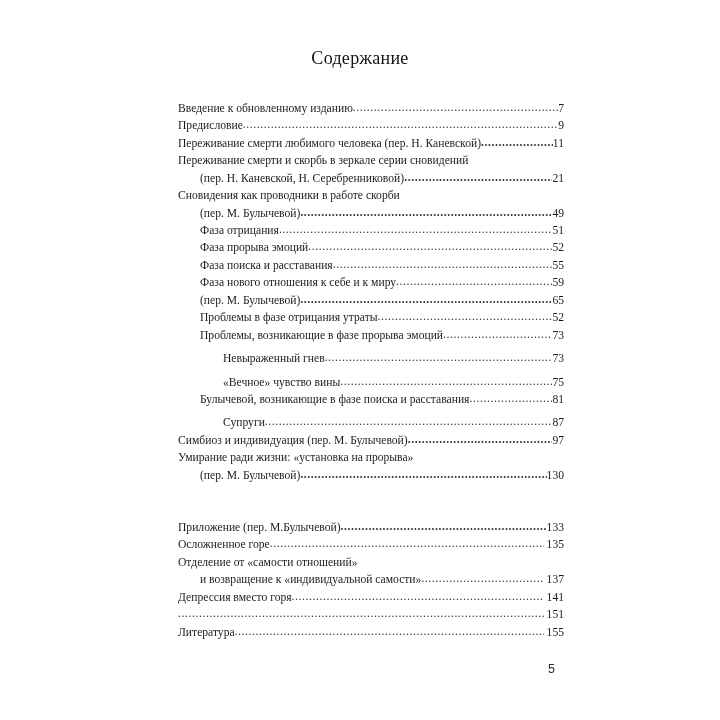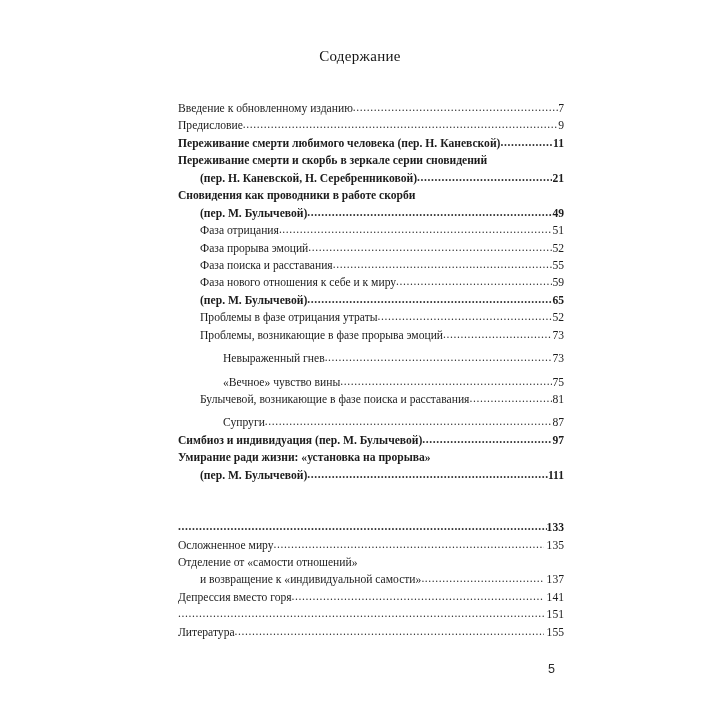--- a/index.html
+++ b/index.html
@@ -20,34 +20,34 @@
     position: absolute;
     inset: 0;
     background: #ffffff;
   }
   .toc-title {
     position: absolute;
     top: 48px;
     left: 0;
     width: 720px;
     text-align: center;
-    font-size: 15px;
+    font-size: 18px;
     font-weight: 400;
     letter-spacing: 0.3px;
     color: #141414;
   }
   .toc-body {
     position: absolute;
     top: 100px;
     left: 178px;
     width: 386px;
   }
   .entry {
     display: flex;
-    align-items: center;
+    align-items: flex-end;
     font-size: 11.6px;
     line-height: 17.45px;
     height: 17.45px;
     white-space: nowrap;
     color: #1c1c1c;
   }
   .entry .label {
     flex: 0 0 auto;
   }
   .entry .leader {
@@ -64,21 +64,21 @@
   .entry .pageno {
     flex: 0 0 auto;
     text-align: right;
     color: #1c1c1c;
   }
   .entry.bold {
     font-weight: 700;
   }
   .entry.bold .label,
   .entry.bold .pageno {
-    font-weight: 700;
+    font-weight: 400;
   }
   .entry.noleader .leader {
     visibility: hidden;
   }
   .ind-0 { padding-left: 0px; }
   .ind-1 { padding-left: 22px; }
   .ind-2 { padding-left: 45px; margin-top: 6px; }
   .gap {
     height: 17.45px;
   }
@@ -198,30 +198,31 @@
         <span class="pageno">97</span>
       </div>
       <div class="entry ind-0 bold noleader">
         <span class="label">Умирание ради жизни: «установка на прорыва»</span>
         <span class="leader">...............................................................................................................................................................</span>
         <span class="pageno"></span>
       </div>
       <div class="entry ind-1 bold">
         <span class="label">(пер. М. Булычевой)</span>
         <span class="leader">...............................................................................................................................................................</span>
-        <span class="pageno">111</span>
+        <span class="pageno">130</span>
       </div>
       <div class="gap"></div>
       <div class="gap"></div>
       <div class="entry ind-0 bold">
+        <span class="label">Приложение (пер. М.Булычевой)</span>
         <span class="leader">...............................................................................................................................................................</span>
         <span class="pageno">133</span>
       </div>
       <div class="entry ind-0 wide-num">
-        <span class="label">Осложненное миру</span>
+        <span class="label">Осложненное горе</span>
         <span class="leader">...............................................................................................................................................................</span>
         <span class="pageno">135</span>
       </div>
       <div class="entry ind-0 noleader">
         <span class="label">Отделение от «самости отношений»</span>
         <span class="leader">...............................................................................................................................................................</span>
         <span class="pageno"></span>
       </div>
       <div class="entry ind-1 wide-num">
         <span class="label">и возвращение к «индивидуальной самости»</span>

